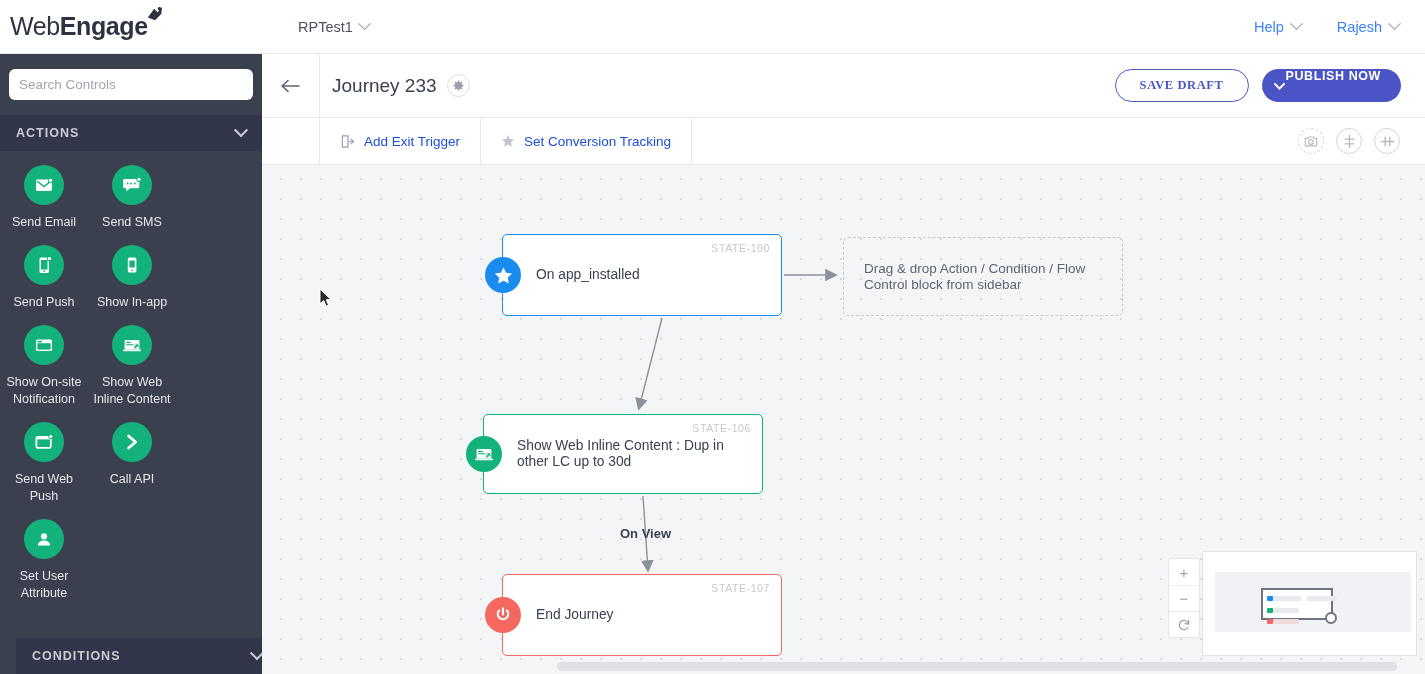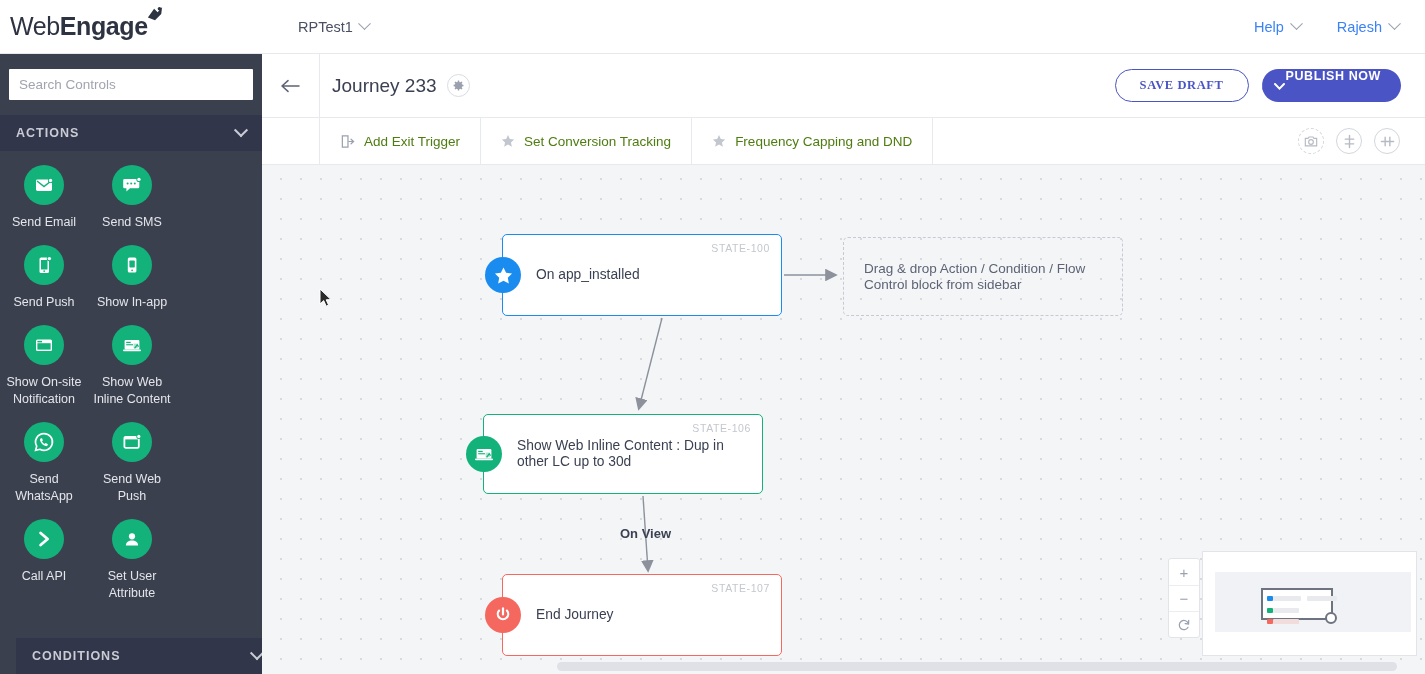--- a/index.html
+++ b/index.html
@@ -32,21 +32,21 @@
   .topright { margin-left: auto; display: flex; align-items: center; gap: 36px; padding-right: 26px; }
   .topright .item { display: flex; align-items: center; gap: 8px; font-size: 14.5px; color: #3b82f6; }
 
   
   .sidebar {
     position: absolute; top: 54px; left: 0; width: 262px; height: 620px;
     background: #3b404f;
   }
   .search-zone { height: 61px; display: flex; align-items: center; padding: 0 9px; background:#3b404f; }
   .search-input {
-    width: 100%; height: 31px; border-radius: 1px; border: none;
+    width: 100%; height: 31px; border-radius: 6px; border: none;
     background: #fff; padding: 0 10px; font-size: 13.5px; color: #3b404f;
     font-family: "Liberation Sans", sans-serif;
   }
   .search-input::placeholder { color: #a0a4ae; }
   .section-head {
     height: 36px; background: #31364a; display: flex; align-items: center;
     padding: 0 16px; color: #c9ccd4; font-size: 12.5px; font-weight: 700; letter-spacing: 1px;
   }
   .section-head .sc { margin-left: auto; width: 10px; height: 10px;
         border-right: 2px solid #c9ccd4; border-bottom: 2px solid #c9ccd4;
@@ -90,21 +90,21 @@
         border-left: 1px solid #6971d0; cursor: pointer; }
 
   
   .toolstrip {
     position: absolute; top: 118px; left: 262px; width: 1163px; height: 47px;
     background: #fff; border-bottom: 1px solid #e7e9ee; display: flex; align-items: stretch;
   }
   .ts-gap { width: 58px; border-right: 1px solid #e7e9ee; }
   .ts-item {
     display: flex; align-items: center; gap: 9px; padding: 0 20px;
-    border-right: 1px solid #e7e9ee; color: #4d7c0f; font-size: 13.5px; cursor: pointer;
+    border-right: 1px solid #e7e9ee; color: #1d4ed8; font-size: 13.5px; cursor: pointer;
   }
   .ts-right { margin-left: auto; display: flex; align-items: center; gap: 12px; padding-right: 25px; }
   .circ-btn { width: 26px; height: 26px; border-radius: 50%; border: 1.4px solid #d3d6dd;
         display: flex; align-items: center; justify-content: center; cursor: pointer; }
   .circ-btn.dashed { border-style: dashed; }
 
   
   .canvas {
     position: absolute; top: 165px; left: 262px; width: 1163px; height: 509px;
     background-color: #f4f5f7;
@@ -267,29 +267,20 @@
               <rect x="2" y="14.6" width="18" height="1.7" rx="0.8" fill="#fff"></rect>
               <rect x="5.2" y="6.8" width="4.5" height="1.3" fill="#12b27a"></rect>
               <rect x="5.2" y="9.2" width="6.8" height="1.1" fill="#12b27a"></rect>
               <path d="M12.6 8.6 l4.2 0 0 4.6 -4.2 0 z" fill="#12b27a" opacity=".35"></path>
               <path d="M13.6 13.4 l2.6 -3.6 1.4 1.9" stroke="#12b27a" stroke-width="1.2" fill="none"></path>
             </svg>
         </div>
         <div class="lbl">Show Web Inline Content</div>
       </div>
 
-      <div class="tool">
-        <div class="circ">
-          <svg width="22" height="22" viewBox="0 0 22 22">
-              <path d="M11 2.6a8.4 8.4 0 0 0 -7.3 12.6L2.6 19.4l4.3-1.1A8.4 8.4 0 1 0 11 2.6Z" fill="none" stroke="#fff" stroke-width="1.7"></path>
-              <path d="M8.2 7.2c.3-.1.7 0 .9.4l.7 1.3c.1.3 0 .6-.2.8l-.4.4c-.1.2-.1.4 0 .6a6 6 0 0 0 2.2 2.1c.2.1.4.1.6-.1l.4-.4c.2-.2.5-.3.8-.1l1.3.7c.4.2.5.6.4.9-.3.9-1.2 1.5-2.2 1.3A8.3 8.3 0 0 1 7 9.3c-.2-1 .4-1.9 1.2-2.1Z" fill="#fff"></path>
-            </svg>
-        </div>
-        <div class="lbl">Send WhatsApp</div>
-      </div>
 
       <div class="tool">
         <div class="circ">
           <svg width="22" height="20" viewBox="0 0 22 20">
               <rect x="3.4" y="4.8" width="14.4" height="11" rx="1.4" fill="none" stroke="#fff" stroke-width="1.8"></rect>
               <rect x="3.4" y="4.8" width="14.4" height="2.6" fill="#fff"></rect>
               <circle cx="17.8" cy="4.4" r="2.5" fill="#12b27a"></circle>
               <circle cx="17.8" cy="4.4" r="1.6" fill="#fff"></circle>
             </svg>
         </div>
@@ -354,26 +345,20 @@
         <path d="M2.5 2 H8.5 V14 H2.5 Z" fill="none" stroke="#9aa0ae" stroke-width="1.3"></path>
         <path d="M9.5 8 H14.5 M11.8 5.6 L14.5 8 L11.8 10.4" stroke="#9aa0ae" stroke-width="1.3" fill="none" stroke-linecap="round"></path>
       </svg>
       <span>Add Exit Trigger</span>
     </div>
     <div class="ts-item">
       <svg width="14" height="14" viewBox="0 0 16 16">
         <path d="M8 1 L10.1 5.6 L15 6.2 L11.4 9.6 L12.4 14.6 L8 12.1 L3.6 14.6 L4.6 9.6 L1 6.2 L5.9 5.6 Z" fill="#c2c6ce"></path>
       </svg>
       <span>Set Conversion Tracking</span>
-    </div>
-    <div class="ts-item">
-      <svg width="14" height="14" viewBox="0 0 16 16">
-        <path d="M8 1 L10.1 5.6 L15 6.2 L11.4 9.6 L12.4 14.6 L8 12.1 L3.6 14.6 L4.6 9.6 L1 6.2 L5.9 5.6 Z" fill="#c2c6ce"></path>
-      </svg>
-      <span>Frequency Capping and DND</span>
     </div>
     <div class="ts-right">
       <div class="circ-btn dashed">
         <svg width="14" height="13" viewBox="0 0 16 14">
           <path d="M1.5 3.5 H4.6 L5.7 1.8 H10.3 L11.4 3.5 H14.5 V12 H1.5 Z" fill="none" stroke="#b6bac3" stroke-width="1.3"></path>
           <circle cx="8" cy="7.6" r="2.7" fill="none" stroke="#b6bac3" stroke-width="1.3"></circle>
         </svg>
       </div>
       <div class="circ-btn">
         <svg width="15" height="15" viewBox="0 0 16 16">

